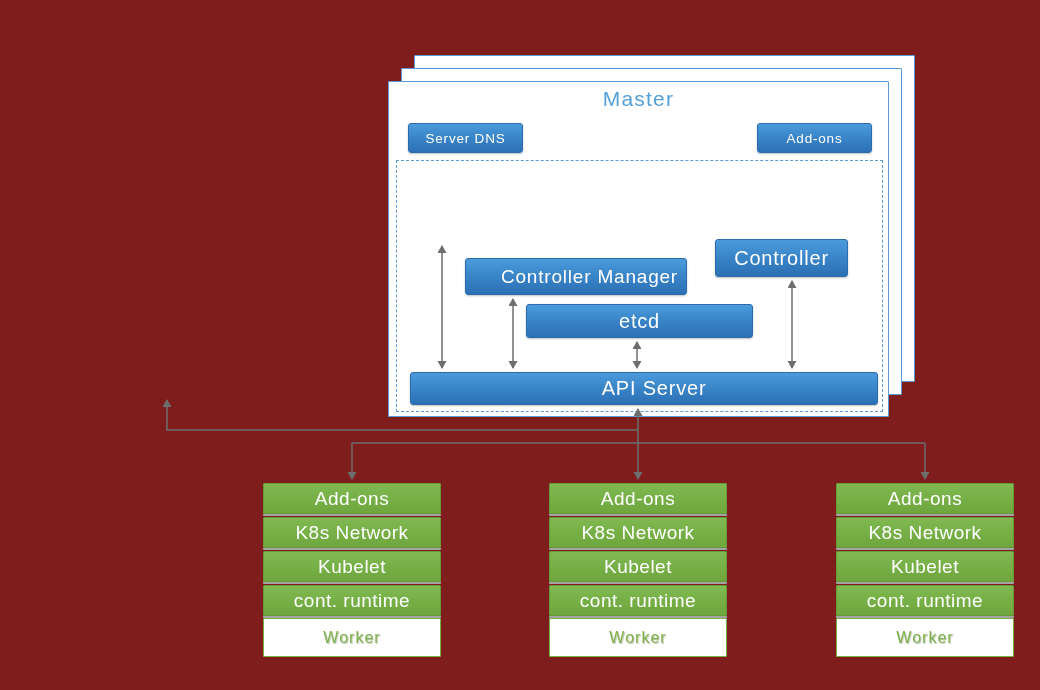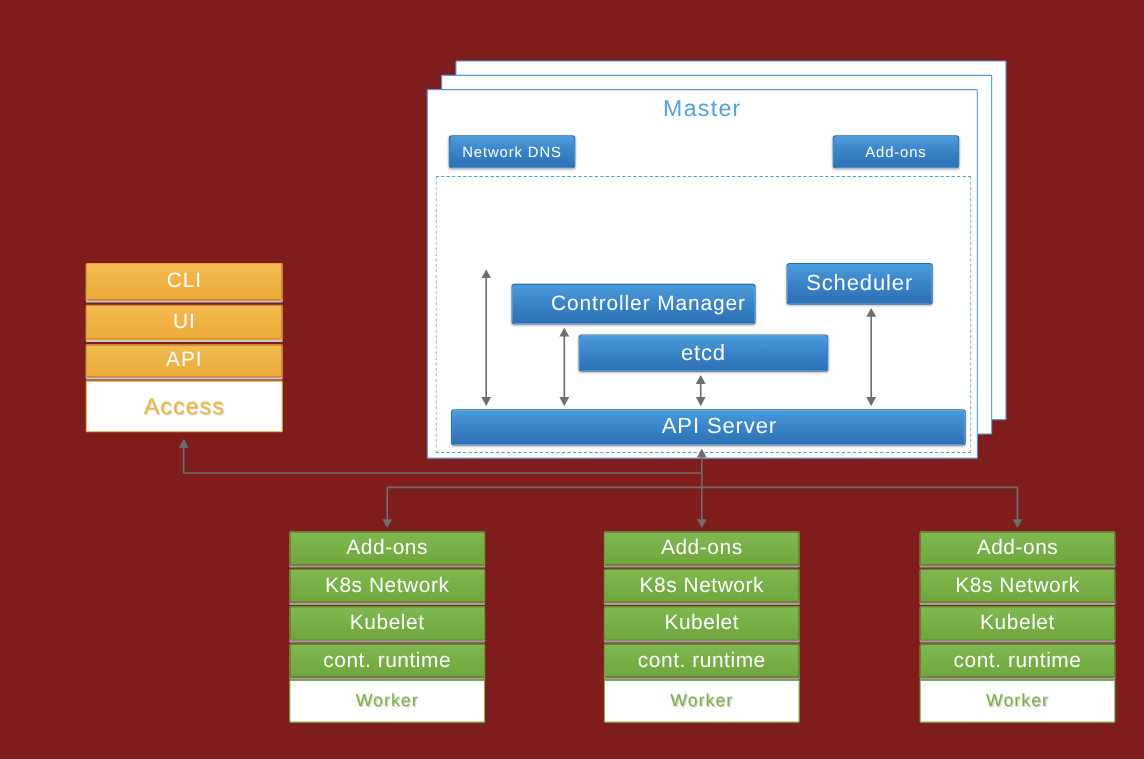--- a/index.html
+++ b/index.html
@@ -73,36 +73,30 @@
 
 <div class="canvas">
 
   <div class="abs master-layer" style="left:414px;top:55px;width:501px;height:327px;"></div>
   <div class="abs master-layer" style="left:401px;top:68px;width:501px;height:327px;"></div>
 
   <div class="abs master-box" style="left:388px;top:81px;width:501px;height:336px;"></div>
 
   <div class="abs heading" style="left:388px;top:87px;width:501px;">Master</div>
 
-  <div class="abs bluebox fs-sm" style="left:408px;top:123px;width:115px;height:30px;">Network DNS</div>
+  <div class="abs bluebox fs-sm" style="left:408px;top:123px;width:115px;height:30px;">Server DNS</div>
   <div class="abs bluebox fs-sm" style="left:757px;top:123px;width:115px;height:30px;">Add-ons</div>
 
   <div class="abs cr-box" style="left:396px;top:160px;width:487px;height:252px;"></div>
 
   <div class="abs bluebox fs-md" style="left:465px;top:258px;width:222px;height:37px;padding-left:27px;">Controller Manager</div>
   <div class="abs bluebox fs-lg" style="left:526px;top:304px;width:227px;height:34px;text-align:center;">etcd</div>
-  <div class="abs bluebox fs-lg" style="left:715px;top:239px;width:133px;height:38px;">Scheduler</div>
+  <div class="abs bluebox fs-lg" style="left:715px;top:239px;width:133px;height:38px;">Controller</div>
   <div class="abs bluebox fs-lg" style="left:410px;top:372px;width:468px;height:33px;padding-left:20px;">API Server</div>
 
-  <div class="abs" style="left:78px;top:239px;width:179px;height:154px;">
-    <div class="abs orangerow" style="left:0;top:0;width:179px;height:34px;">CLI</div>
-    <div class="abs orangerow" style="left:0;top:38px;width:179px;height:32px;">UI</div>
-    <div class="abs orangerow" style="left:0;top:74px;width:179px;height:30px;">API</div>
-    <div class="abs access-label-box" style="left:0;top:107px;width:179px;height:47px;">Access</div>
-  </div>
 
   <div class="abs" style="left:263px;top:483px;width:178px;height:174px;">
     <div class="abs greenrow" style="left:0;top:0;width:178px;height:31px;">Add-ons</div>
     <div class="abs greenrow" style="left:0;top:34px;width:178px;height:31px;">K8s Network</div>
     <div class="abs greenrow" style="left:0;top:68px;width:178px;height:31px;">Kubelet</div>
     <div class="abs greenrow" style="left:0;top:102px;width:178px;height:31px;">cont. runtime</div>
     <div class="abs worker-label-box" style="left:0;top:135px;width:178px;height:39px;">Worker</div>
   </div>
 
   <div class="abs" style="left:549px;top:483px;width:178px;height:174px;">

